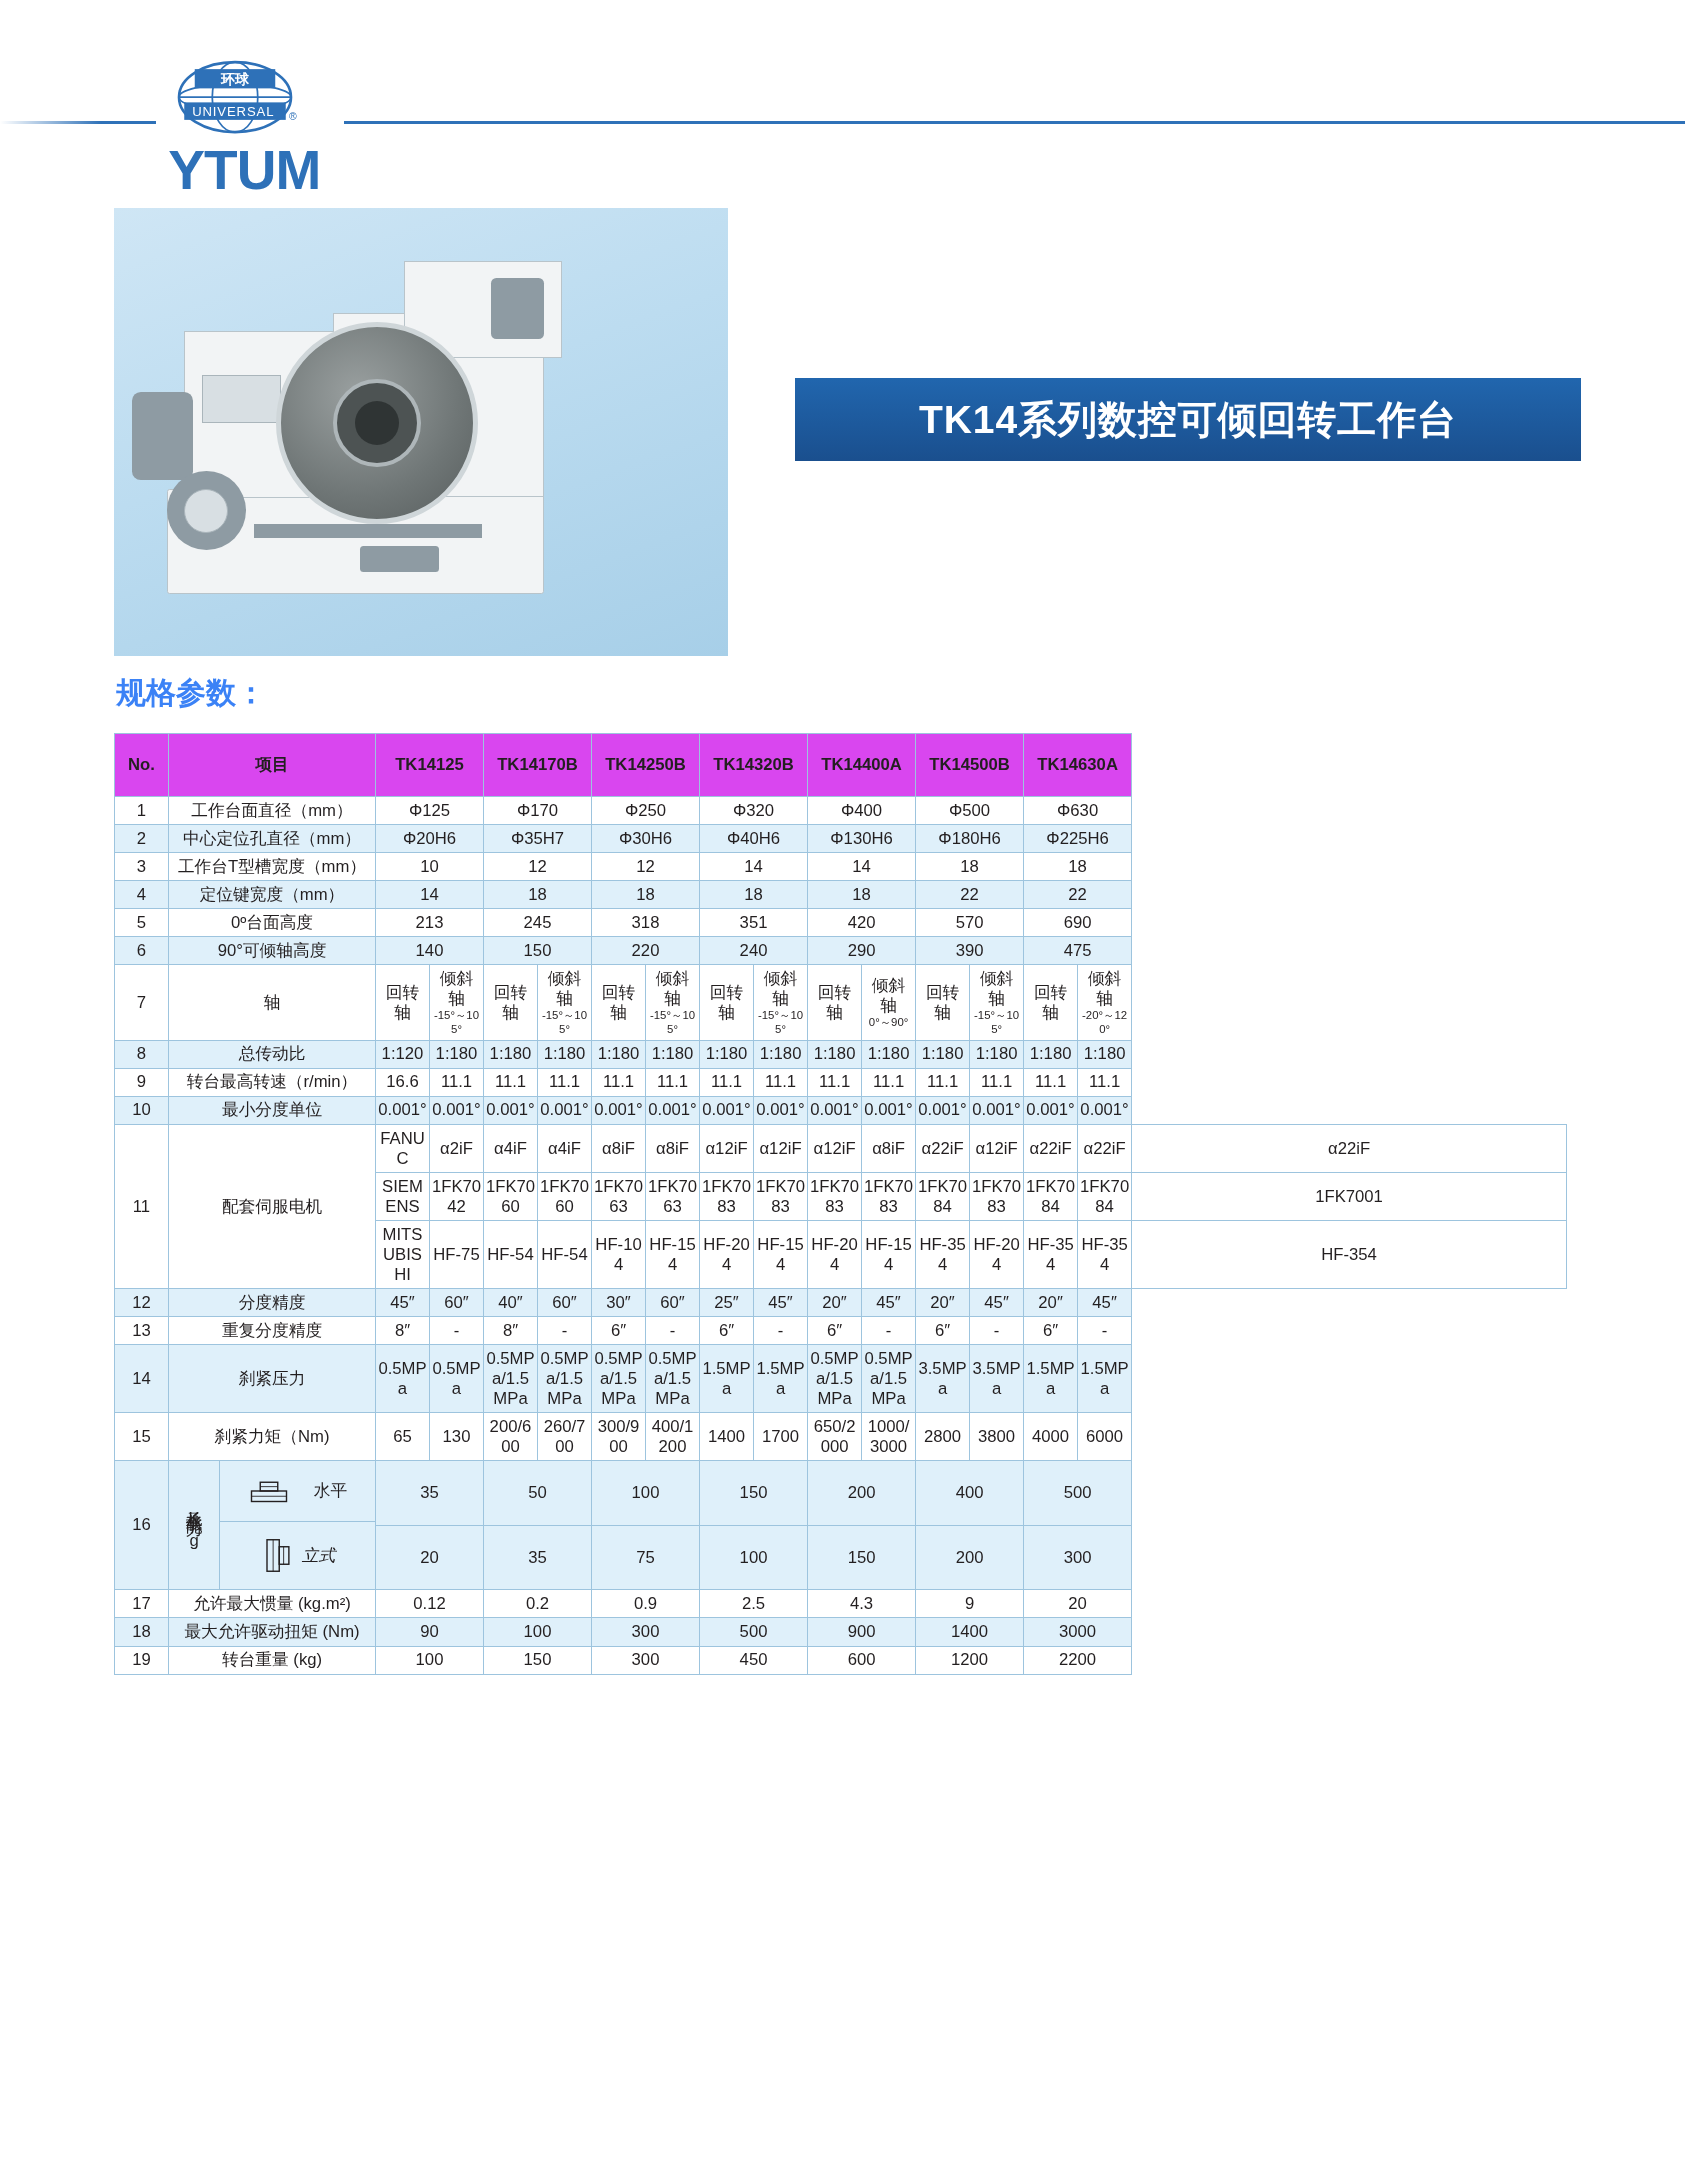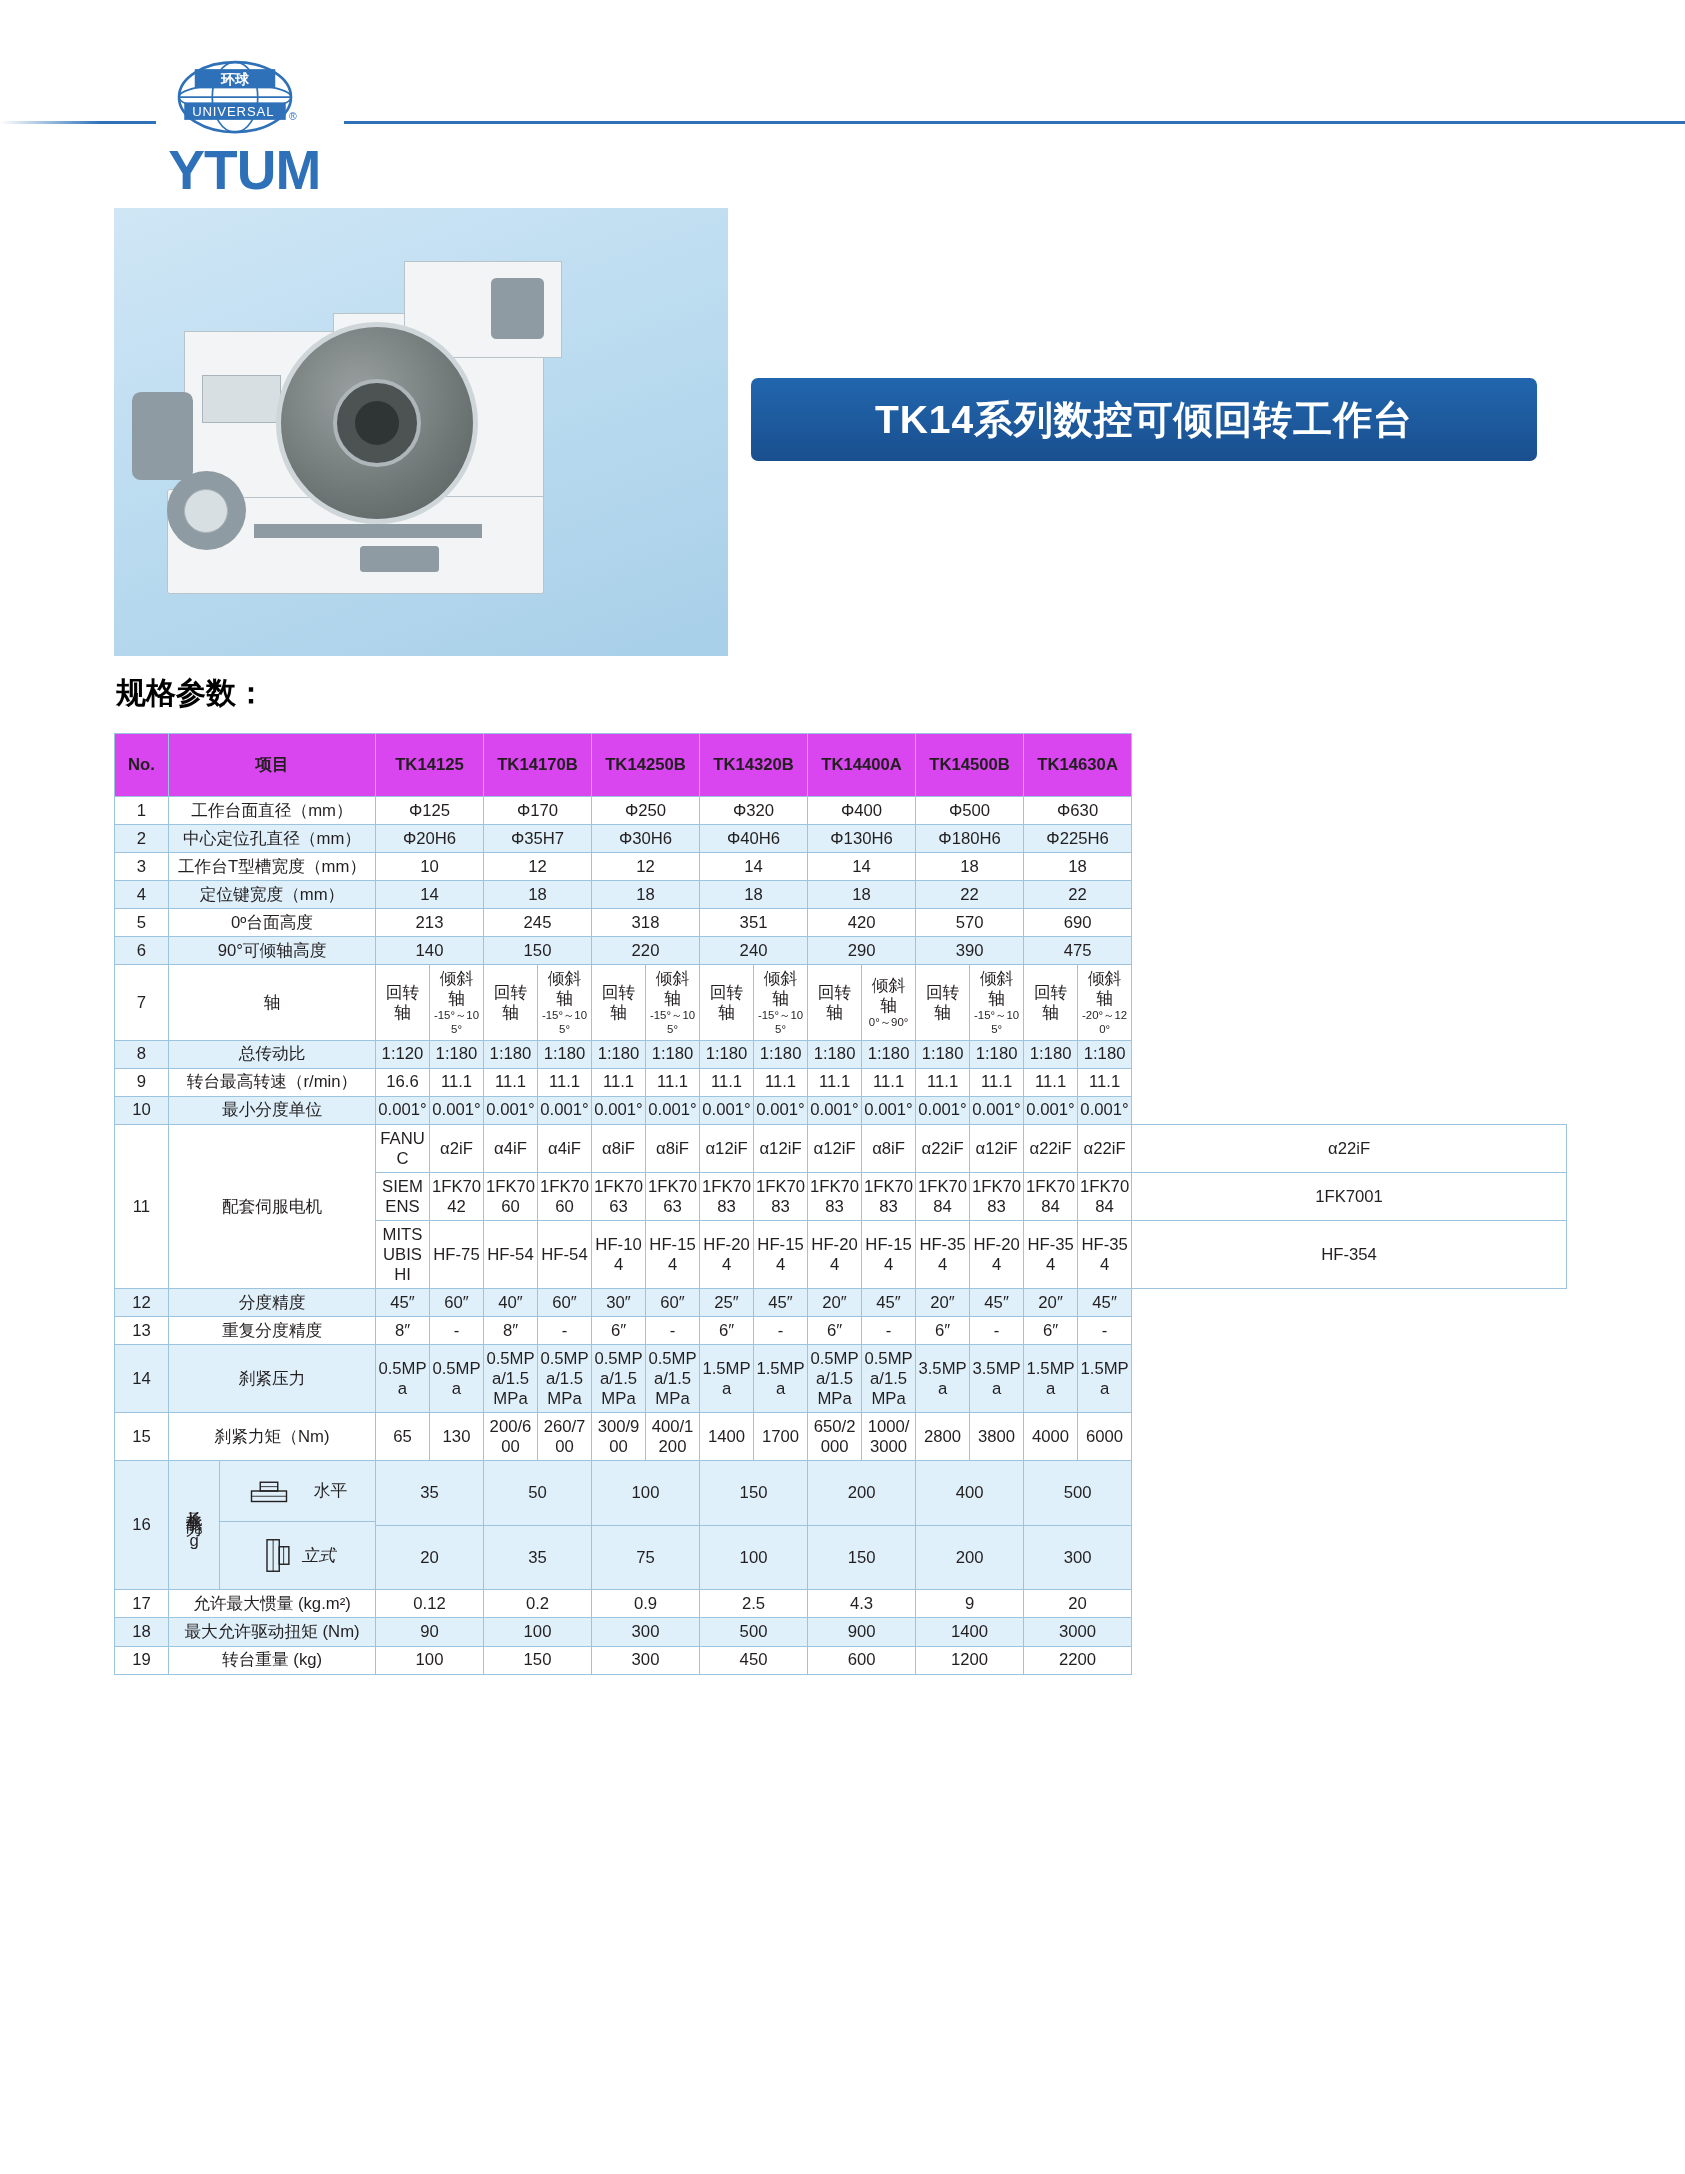--- a/index.html
+++ b/index.html
@@ -57,43 +57,43 @@
   }
   .photo {
     position: absolute;
     left: 114px; top: 24.6px;
     width: 614px; height: 448px;
     background: linear-gradient(160deg, #cfe6f5 0%, #bcdcf0 45%, #a7cfe8 100%);
     overflow: hidden;
   }
   .title-band {
     position: absolute;
-    left: 751px; top: 195px;
+    left: 795px; top: 195px;
     width: 786px; height: 83px;
     background: linear-gradient(to bottom, #2166ae 0%, #1a4f8e 100%);
-    display: flex; align-items: center; justify-content: center; border-radius: 7px;
+    display: flex; align-items: center; justify-content: center;
   }
   .title-band span {
     color: #ffffff;
     font-size: 39px;
     font-weight: bold;
     letter-spacing: 0.9px;
   }
 
   
   .m-base { position:absolute; background:#f2f4f5; border:1.8px solid #b9c4ca; }
   .m-dark { position:absolute; background:#8e9ba3; }
   .m-mid  { position:absolute; background:#d8dfe3; border:0.9px solid #aab5bb; }
 
   
   .spec-title {
     margin: 7px 0 0 116px;
     font-size: 30px;
     font-weight: bold;
-    color: #000000;
+    color: #3b82f6;
   }
   .table-wrap {
     margin: 19.3px 0 0 114px;
     width: 1453px;
   }
   table.spec {
     border-collapse: collapse;
     width: 100%;
     table-layout: fixed;
   }

